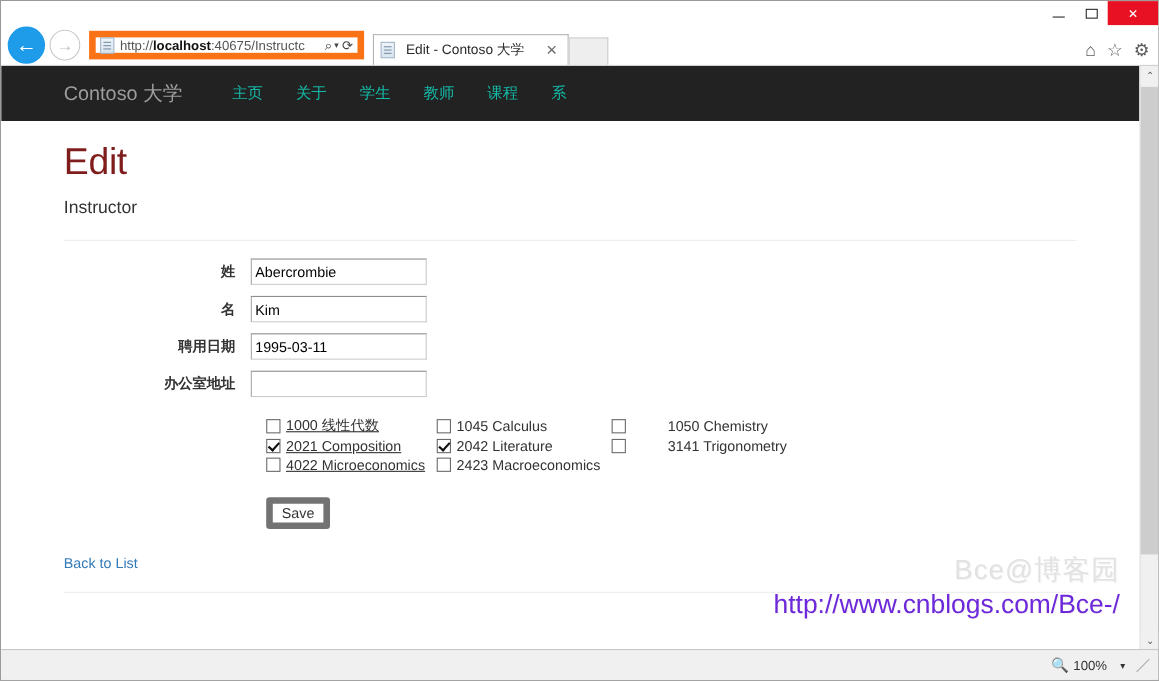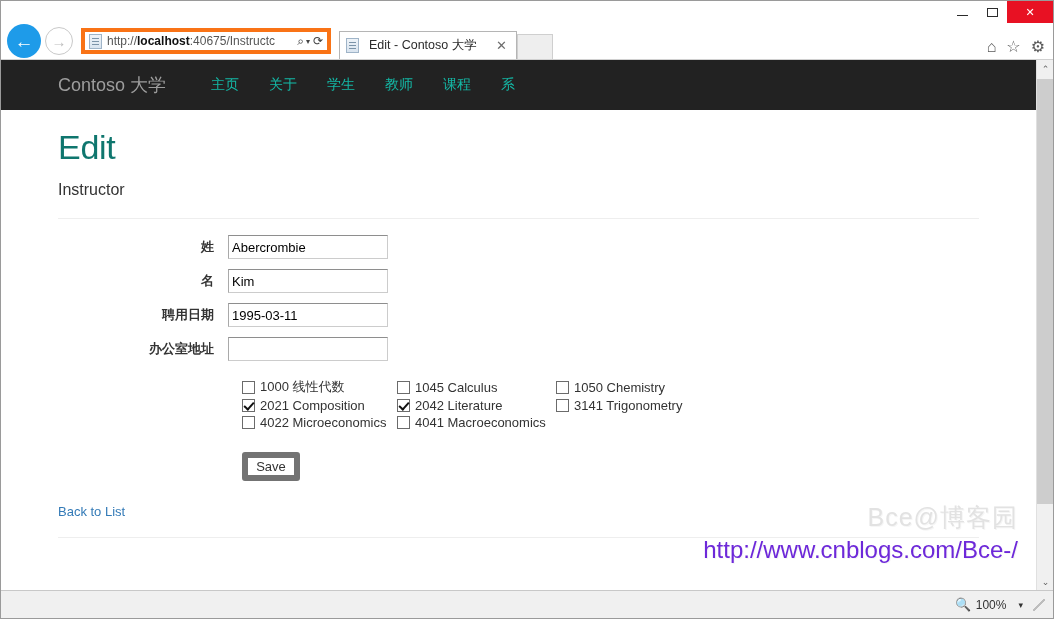--- a/index.html
+++ b/index.html
@@ -58,21 +58,21 @@
     width: 28px; height: 28px; border-radius: 50%;
     border: 1px solid #c9c9c9;
     display: flex; align-items: center; justify-content: center;
     color: #bdbdbd; font-size: 15px; line-height: 1;
     margin-left: 4px;
     flex: 0 0 auto;
   }
   .addressbar {
     margin-left: 8px;
     width: 250px; height: 26px;
-    border: 4px solid #f97316;
+    border: 6px solid #f97316;
     background: #ffffff;
     display: flex; align-items: center;
     padding: 0 4px;
     flex: 0 0 auto;
   }
   .page-icon {
     width: 13px; height: 15px;
     background: linear-gradient(to bottom, #eef3f8, #d9e4ef);
     border: 1px solid #9fb4c8;
     position: relative;
@@ -145,21 +145,21 @@
   .navlinks { display: flex; }
   .navlink {
     color: #14b8a6; font-size: 14px;
     padding: 0 15px; white-space: nowrap;
   }
 
   
   .content { padding: 0 57px; }
   h1.page-title {
     font-size: 34px; font-weight: normal;
-    color: #0f766e;
+    color: #7f1d1d;
     margin: 18px 0 0 0;
     letter-spacing: -0.3px;
   }
   h4.page-sub {
     font-size: 16px; font-weight: normal;
     color: #333333;
     margin: 14px 0 0 0;
   }
   hr.divider {
     border: none;
@@ -194,23 +194,23 @@
   .courses {
     margin-left: 184px;
     margin-top: 17px;
   }
   .course-row { display: flex; margin-bottom: 2px; }
   .course-cell {
     display: flex; align-items: center;
     font-size: 13px; color: #333333;
     white-space: nowrap;
   }
-  .course-cell.c0 { width: 155px; }
+  .course-cell.c0 { width: 155px; text-decoration: underline; }
   .course-cell.c1 { width: 159px; }
-  .course-cell.c2 { width: 160px; }
+  .course-cell.c2 { width: 160px; gap: 33px; }
   .cbox {
     width: 13px; height: 13px;
     border: 1px solid #6b6b6b;
     background: #ffffff;
     margin-right: 5px;
     position: relative;
     flex: 0 0 auto;
   }
   .cbox.checked::after {
     content: "";
@@ -429,21 +429,21 @@
               </label>
             </div>
 
             <div class="course-row">
               <label class="course-cell c0">
                 <span class="cbox"></span>
                 <span>4022 Microeconomics</span>
               </label>
               <label class="course-cell c1">
                 <span class="cbox"></span>
-                <span>4041 Macroeconomics</span>
+                <span>2423 Macroeconomics</span>
               </label>
             </div>
 
           </div>
 
           <div class="save-wrap">
             <button class="save-btn">Save</button>
           </div>
         </div>
 

